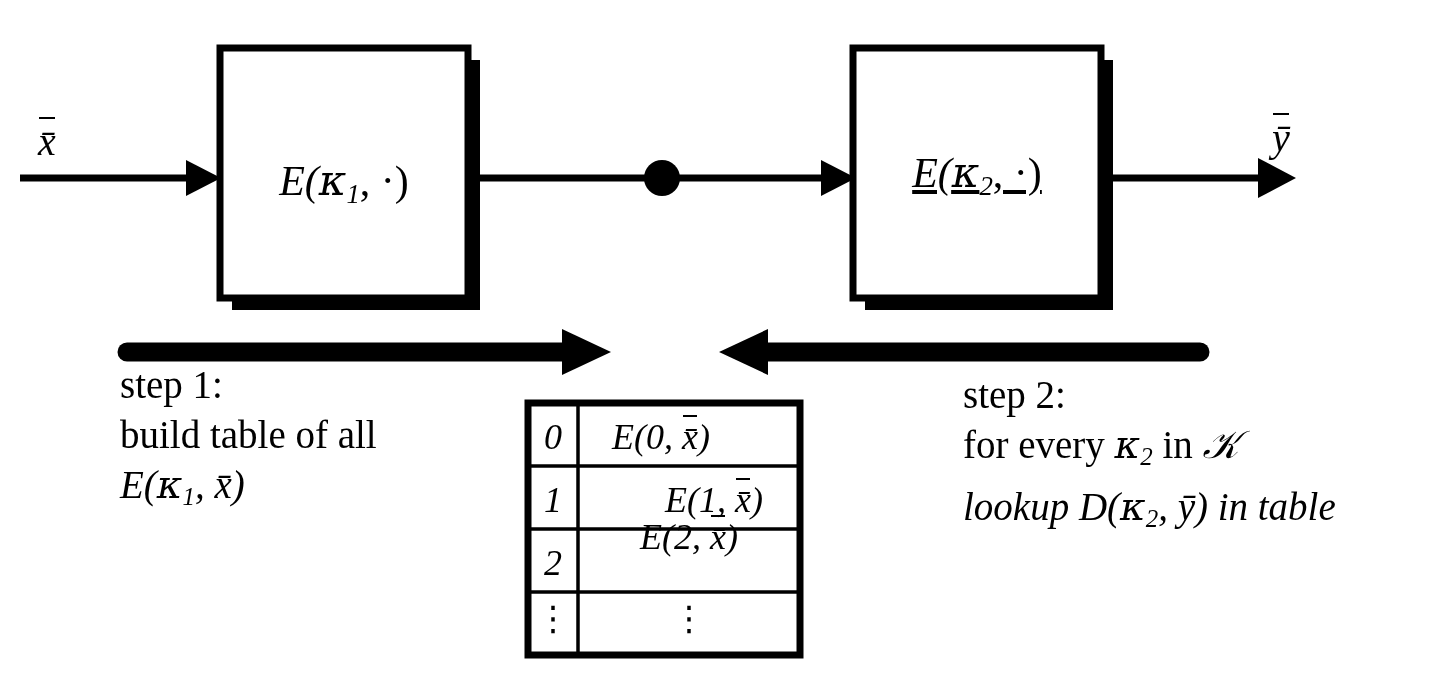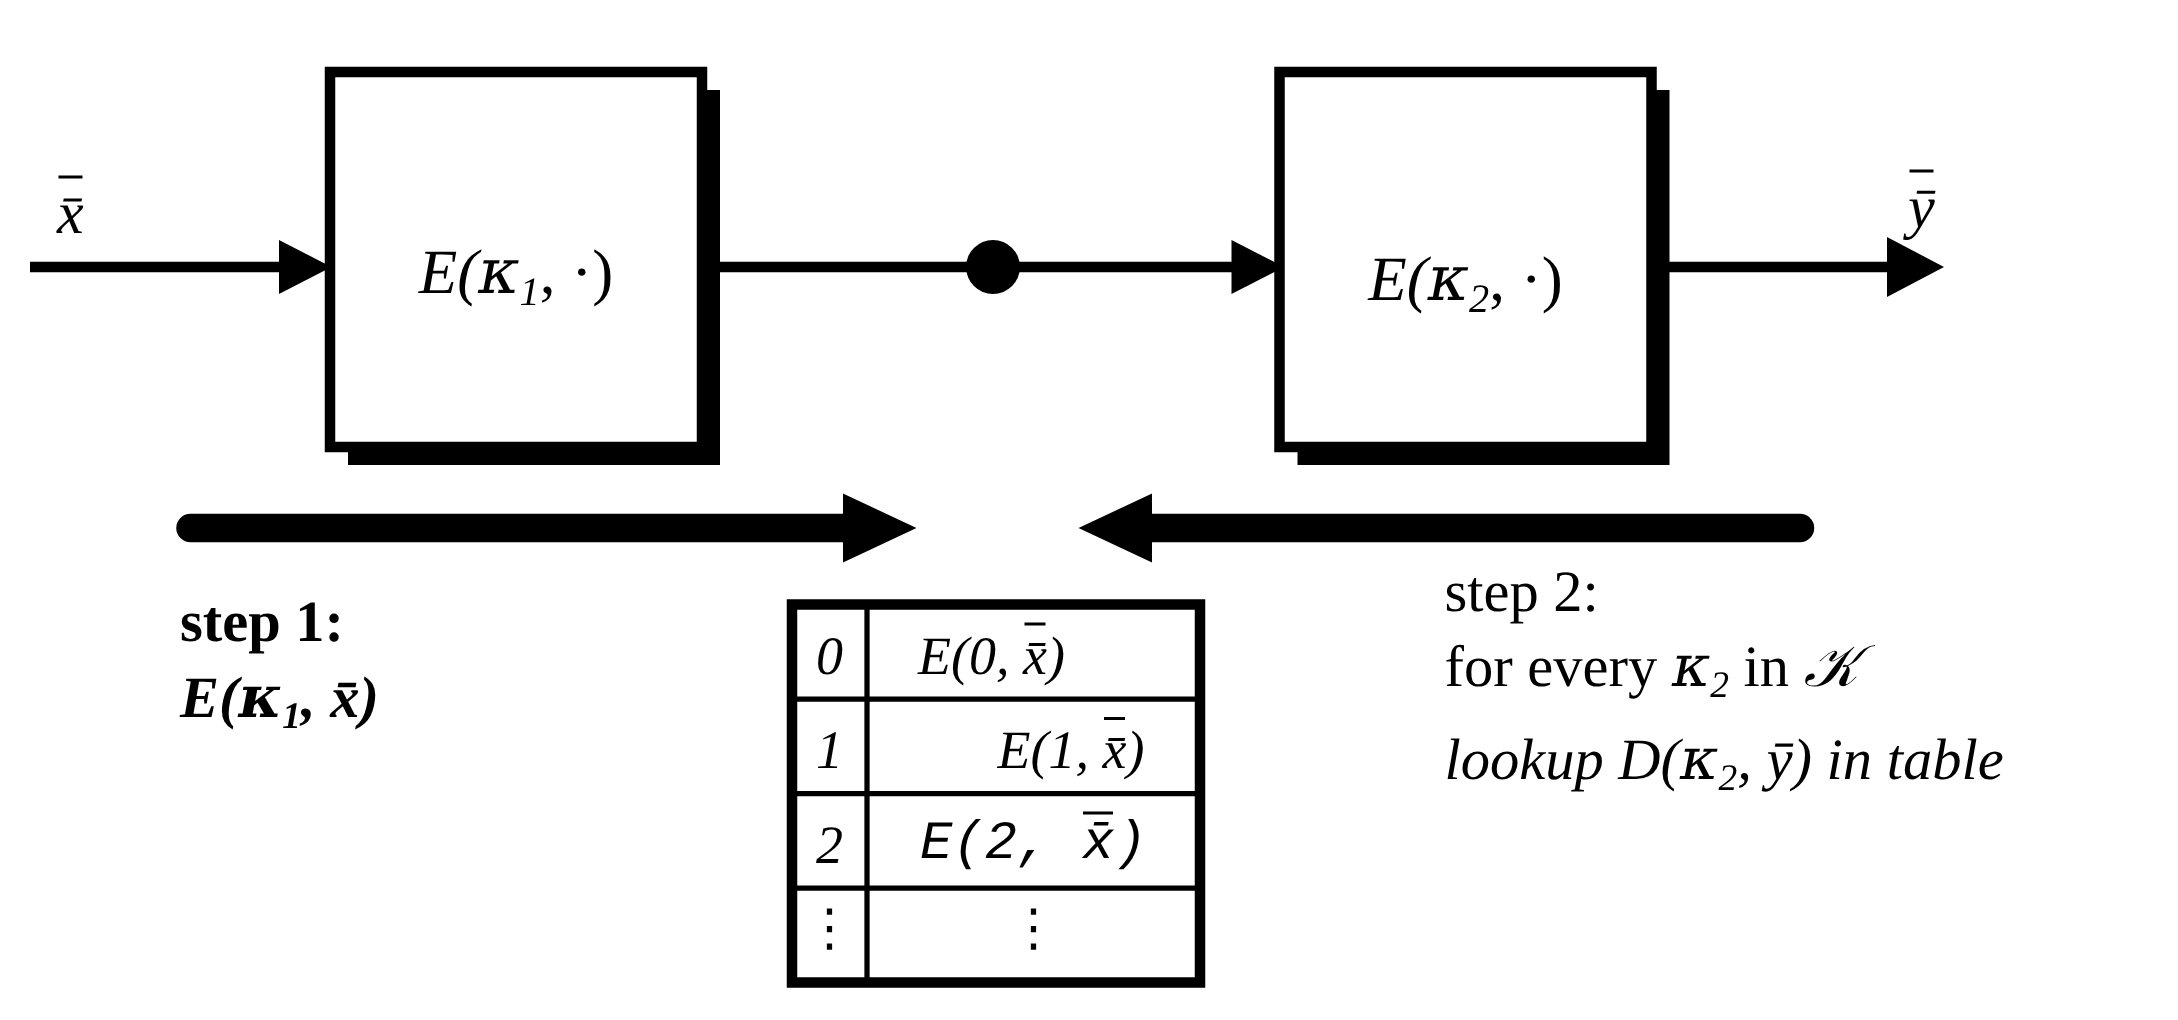--- a/index.html
+++ b/index.html
@@ -134,40 +134,41 @@
   </div>
 
   <div class="lbl math" style="left:1272px; top:114px; font-size:40px;">
     <span class="bar">ȳ</span>
   </div>
 
   <div class="boxlabel math" style="left:220px; top:156px; width:248px;">
     <span>E(</span><span class="kappa">κ</span><span class="sub">1</span><span class="up">, ·)</span>
   </div>
 
-  <div class="boxlabel math" style="left:853px; top:161px; width:248px;">
+  <div class="boxlabel math" style="left:853px; top:148px; width:248px;text-decoration:underline;">
     <span>E(</span><span class="kappa">κ</span><span class="sub">2</span><span class="up">, ·)</span>
   </div>
 
-  <div class="steptext" style="left:120px; top:390px;font-weight:bold;">
+  <div class="steptext" style="left:120px; top:360px;">
     <div class="txt">step 1:</div>
+    <div class="txt">build table of all</div>
     <div class="math"><span>E(</span><span class="kappa">κ</span><span class="sub">1</span><span>, x̄)</span></div>
   </div>
 
   <div class="steptext" style="left:963px; top:370px;">
     <div class="txt">step 2:</div>
     <div class="txt"><span>for every </span><span class="kappa">κ</span><span class="sub">2</span><span> in </span><span class="scriptK">𝒦</span></div>
     <div class="txt"><span class="math">lookup D(</span><span class="kappa">κ</span><span class="sub">2</span><span class="math">, ȳ) in table</span></div>
   </div>
 
   <div class="cell math" style="left:528px; top:416px; width:50px;">0</div>
   <div class="cell math" style="left:550px; top:416px; width:222px;"><span>E(0, </span><span class="bar">x̄</span><span>)</span></div>
 
   <div class="cell math" style="left:528px; top:479px; width:50px;">1</div>
   <div class="cell math" style="left:578px; top:479px; width:222px;margin-left:25px;"><span>E(1, </span><span class="bar">x̄</span><span>)</span></div>
 
   <div class="cell math" style="left:528px; top:542px; width:50px;">2</div>
-  <div class="cell math" style="left:578px; top:542px; width:222px;font-family:Liberation Mono, monospace;"><span>E(2, </span><span class="bar">x̄</span><span>)</span></div>
+  <div class="cell math" style="left:578px; top:516px; width:222px;"><span>E(2, </span><span class="bar">x̄</span><span>)</span></div>
 
   <div class="vdots" style="left:528px; top:598px; width:50px;">⋮</div>
   <div class="vdots" style="left:578px; top:598px; width:222px;">⋮</div>
 
 </div>
 
 </body></html>

